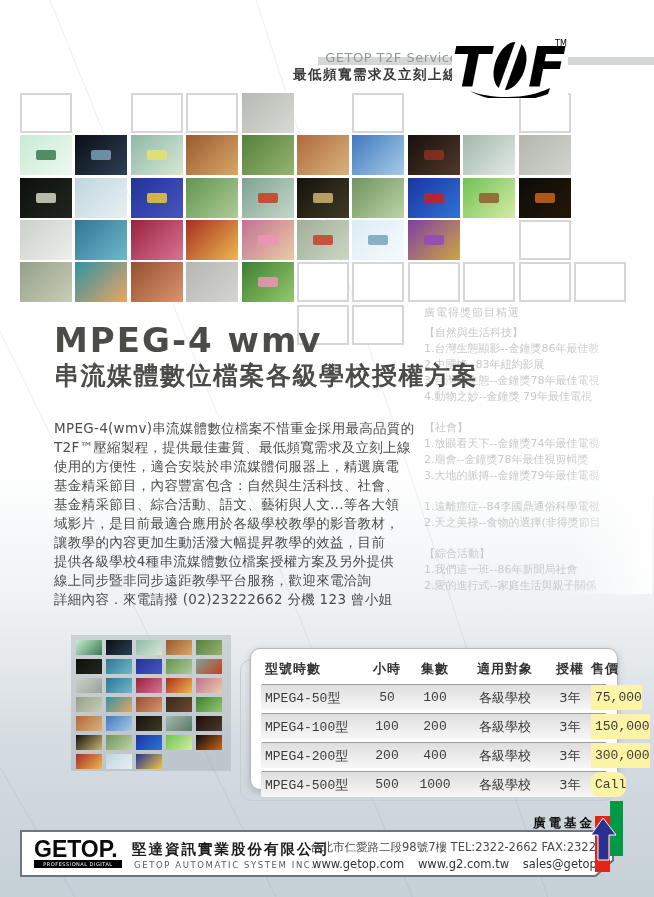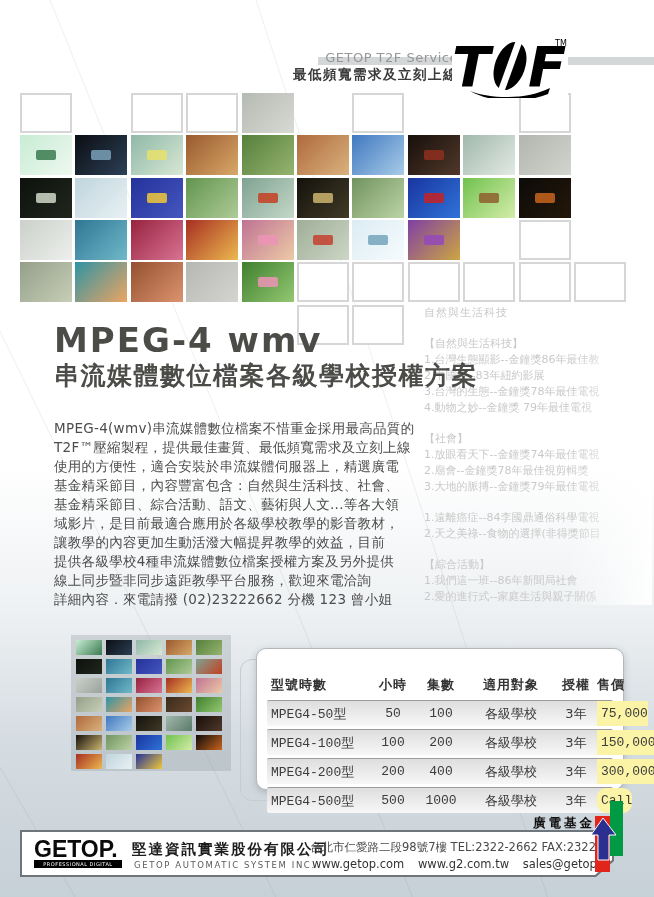--- a/index.html
+++ b/index.html
@@ -28,33 +28,33 @@
   .t1{font-size:34px;font-weight:bold;color:#4b4b48;letter-spacing:2px;line-height:36px;}
   .t2{font-size:25px;font-weight:bold;color:#4b4b48;letter-spacing:1.5px;line-height:30px;margin-top:3px;white-space:nowrap;}
 
   
   .body-text{position:absolute;left:54px;top:419px;width:352px;font-size:13.5px;line-height:19px;color:#4c4c4c;letter-spacing:.3px;z-index:4;}
   .body-text .bl{white-space:nowrap;}
 
   
   .program-list{position:absolute;left:424px;top:305px;width:228px;font-size:11px;line-height:16px;color:#c9c9c9;z-index:1;}
   .program-list .pl-title{letter-spacing:1px;}
-  .pl-section{margin-top:15px;}
+  .pl-section{margin-top:4px;}
   .pl-section ~ .pl-section{margin-top:15px;}
   .pl-item,.pl-head{white-space:nowrap;overflow:hidden;}
   .pl-fade{position:absolute;right:0;top:0;width:85px;height:100%;background:linear-gradient(to right,rgba(255,255,255,0),rgba(255,255,255,.95));pointer-events:none;}
 
   
   .mosaic{position:absolute;left:71px;top:635px;width:160px;height:136px;background:rgba(150,160,166,.35);}
   .mos-thumb{position:absolute;width:26px;height:15px;}
 
   
   .table-ghost{position:absolute;left:240px;top:659px;width:374px;height:140px;border:1px solid #c4cdd2;border-radius:12px;}
-  .price-panel{position:absolute;left:256px;top:648px;width:368px;height:142px;box-sizing:border-box;background:#fff;
-    border:1px solid #b4b8ba;border-radius:10px;box-shadow:0 2px 7px rgba(80,90,100,.3);padding:24px 10px;z-index:5;}
+  .price-panel{position:absolute;left:250px;top:648px;width:368px;height:142px;box-sizing:border-box;background:#fff;
+    border:1px solid #b4b8ba;border-radius:10px;box-shadow:0 2px 7px rgba(80,90,100,.3);padding:8px 10px;z-index:5;}
   .prow{display:grid;grid-template-columns:104px 44px 52px 88px 42px 1fr;align-items:center;}
   .prow.head{height:24px;font-size:13px;font-weight:bold;color:#333;letter-spacing:1px;}
   .prow.data{height:25px;margin-top:3px;border-top:1px solid #9c9c9c;background:linear-gradient(180deg,#dedede,#f7f7f7);
     border-radius:2px;font-size:13px;color:#3c3c3c;}
   .pcell{padding-left:4px;white-space:nowrap;}
   .pcell.mono{font-family:"Liberation Mono","DejaVu Sans Mono",monospace;}
   .pcell.center{text-align:center;padding-left:0;}
   .pcell.price{align-self:stretch;display:flex;align-items:center;justify-content:center;font-family:"Liberation Mono","DejaVu Sans Mono",monospace;}
 
   
@@ -189,21 +189,21 @@
       <div class="bl">基金精采節目，內容豐富包含：自然與生活科技、社會、</div>
       <div class="bl">基金精采節目、綜合活動、語文、藝術與人文...等各大領</div>
       <div class="bl">域影片，是目前最適合應用於各級學校教學的影音教材，</div>
       <div class="bl">讓教學的內容更加生動活潑大幅提昇教學的效益，目前</div>
       <div class="bl">提供各級學校4種串流媒體數位檔案授權方案及另外提供</div>
       <div class="bl">線上同步暨非同步遠距教學平台服務，歡迎來電洽詢</div>
       <div class="bl">詳細內容．來電請撥 (02)23222662 分機 123 曾小姐</div>
     </div>
 
   <div class="program-list">
-    <div class="pl-title">自然與生活科技</div>
+    <div class="pl-title">廣電得獎節目精選</div>
     <div id="pl-sections">
         <div class="pl-section">
           <div class="pl-head">【自然與生活科技】</div>
           <div class="pl-item">1.台灣生態顯影--金鐘獎86年最佳教</div>
           <div class="pl-item">2.中國蜂--83年紐約影展</div>
           <div class="pl-item">3.台灣的生態--金鐘獎78年最佳電視</div>
           <div class="pl-item">4.動物之妙--金鐘獎 79年最佳電視</div>
         </div>
         <div class="pl-section">
           <div class="pl-head">【社會】</div>

